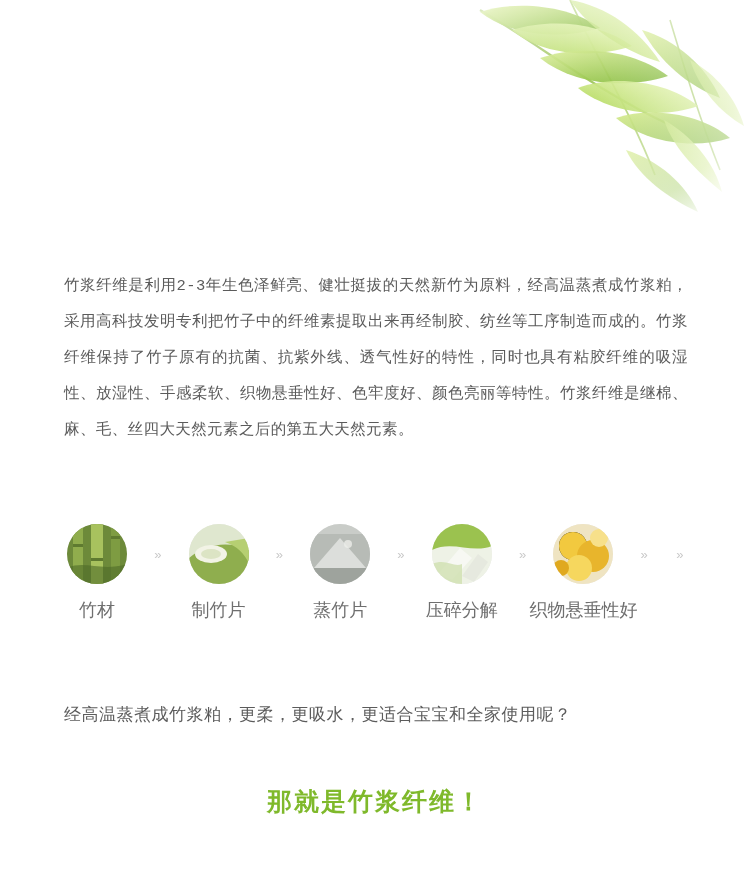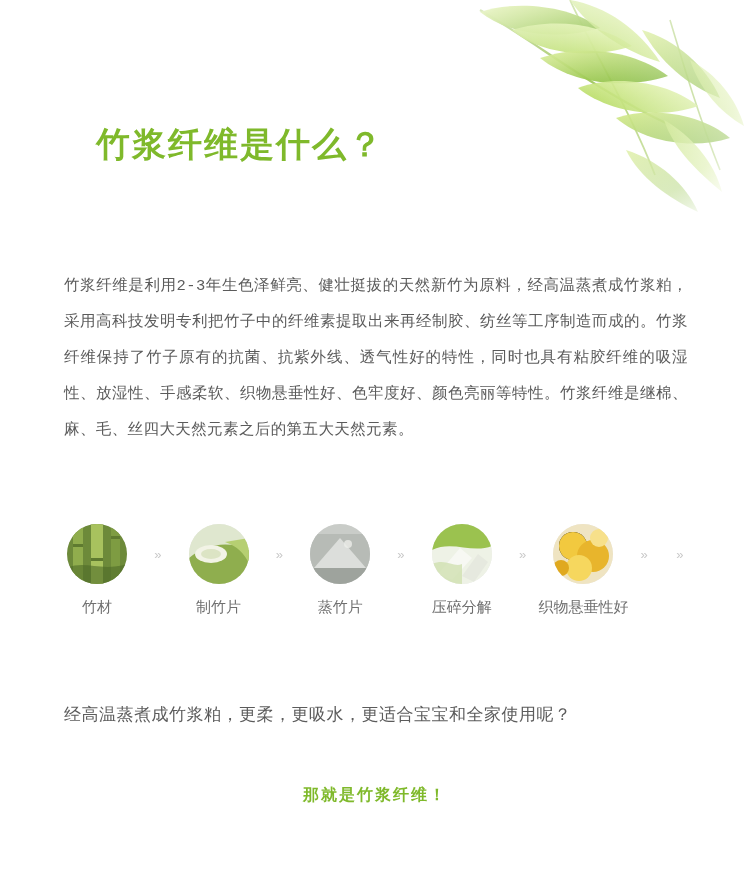--- a/index.html
+++ b/index.html
@@ -80,21 +80,21 @@
     width: 60px;
     height: 60px;
     border-radius: 50%;
     overflow: hidden;
     position: relative;
     box-shadow: 0 0 0 1px #eaeaea inset;
   }
   .thumb svg { display: block; }
   .step-label {
     margin-top: 14px;
-    font-size: 15px;
+    font-size: 18px;
     color: #6f6f6f;
     white-space: nowrap;
   }
   .arrow {
     width: 16px;
     margin-top: 24px;
     text-align: center;
     color: #c9c9c9;
     font-size: 13px;
     line-height: 1;
@@ -111,21 +111,21 @@
     line-height: 30px;
     color: #5b5b5b;
     letter-spacing: 0.5px;
   }
   .answer {
     position: absolute;
     left: 0;
     top: 785px;
     width: 750px;
     text-align: center;
-    font-size: 16px;
+    font-size: 25px;
     font-weight: bold;
     letter-spacing: 2px;
     color: #7fb92b;
   }
 </style>
 </head>
 <body>
 
 <div class="page">
 
@@ -161,21 +161,20 @@
         <path d="M222 30 C256 40 286 66 300 98 C268 86 240 62 222 30Z" fill="url(#lg1)" opacity="0.85"></path>
         <path d="M244 120 C272 136 294 162 302 192 C278 172 254 150 244 120Z" fill="url(#lg2)" opacity="0.8"></path>
         <path d="M206 150 C238 160 266 184 278 212 C248 198 220 178 206 150Z" fill="url(#lg1)" opacity="0.75"></path>
         <path d="M270 60 C296 74 316 98 324 126 C300 112 280 90 270 60Z" fill="url(#lg2)" opacity="0.7"></path>
       </g>
 
       <rect x="0" y="0" width="330" height="250" fill="url(#glow)"></rect>
     </svg>
   </div>
 
-  <div class="title">竹浆纤维是什么？</div>
 
   <div class="body-text">竹浆纤维是利用2-3年生色泽鲜亮、健壮挺拔的天然新竹为原料，经高温蒸煮成竹浆粕，采用高科技发明专利把竹子中的纤维素提取出来再经制胶、纺丝等工序制造而成的。竹浆纤维保持了竹子原有的抗菌、抗紫外线、透气性好的特性，同时也具有粘胶纤维的吸湿性、放湿性、手感柔软、织物悬垂性好、色牢度好、颜色亮丽等特性。竹浆纤维是继棉、麻、毛、丝四大天然元素之后的第五大天然元素。</div>
 
   <div class="process">
 
     <div class="step">
       <div class="thumb">
         <svg width="60" height="60" viewBox="0 0 60 60">
           <rect width="60" height="60" fill="#6d8a3a"></rect>
           <rect x="6" y="0" width="10" height="60" fill="#90ad4d"></rect>

